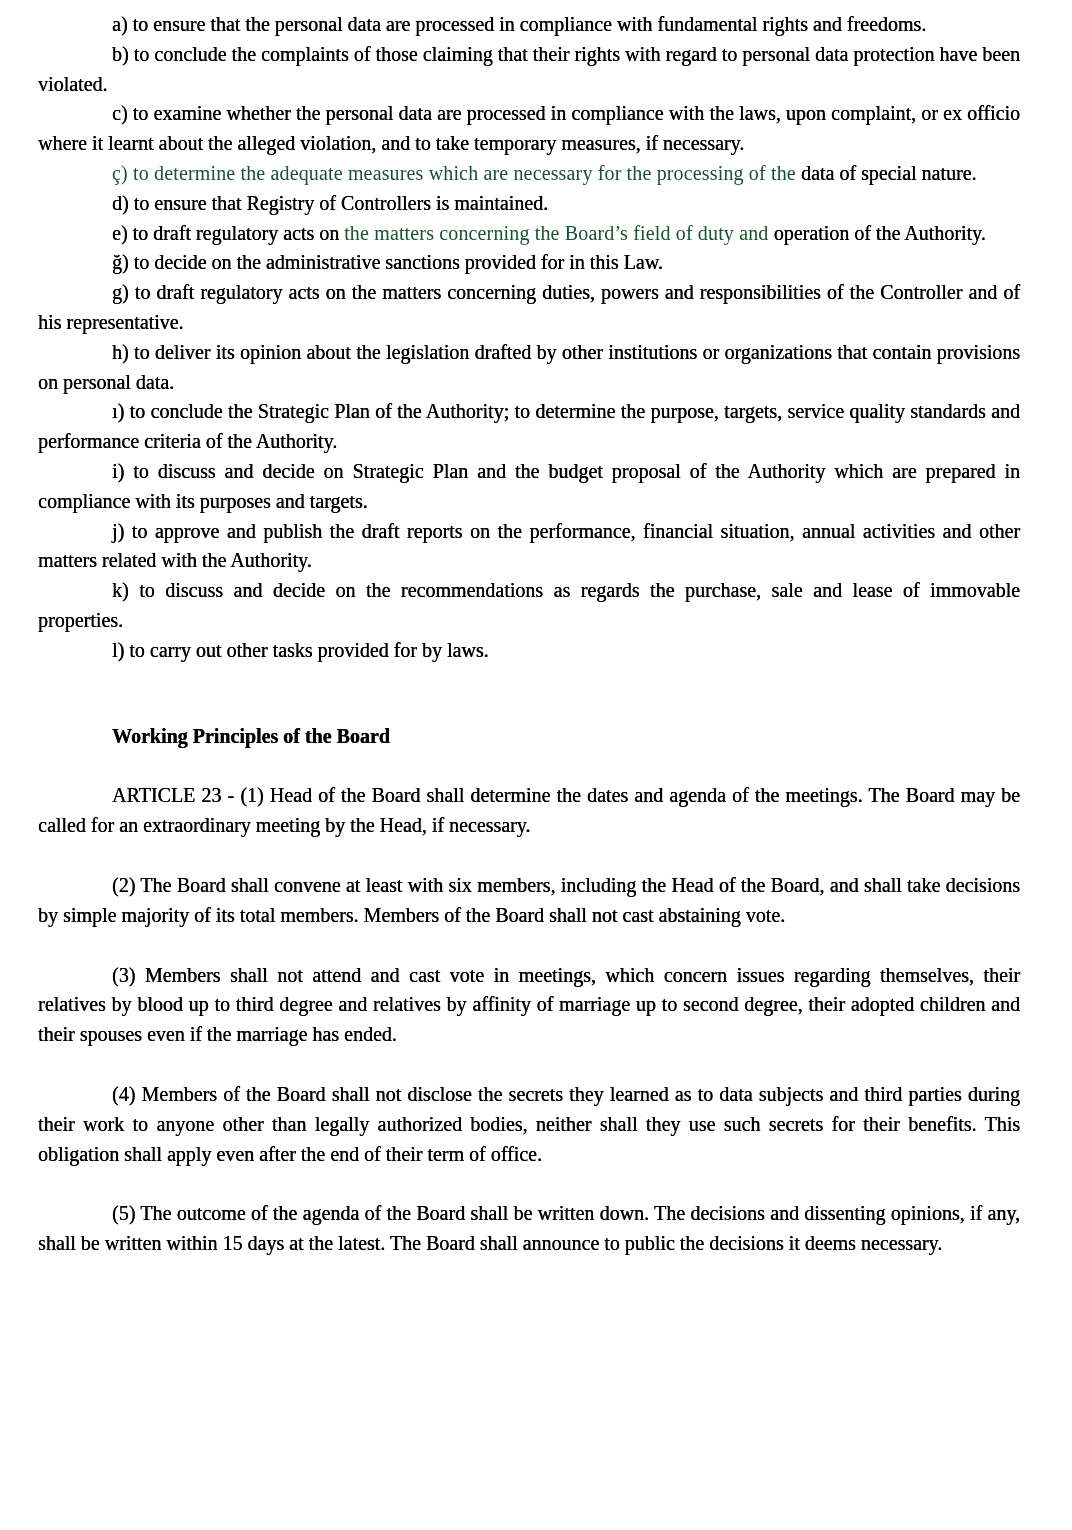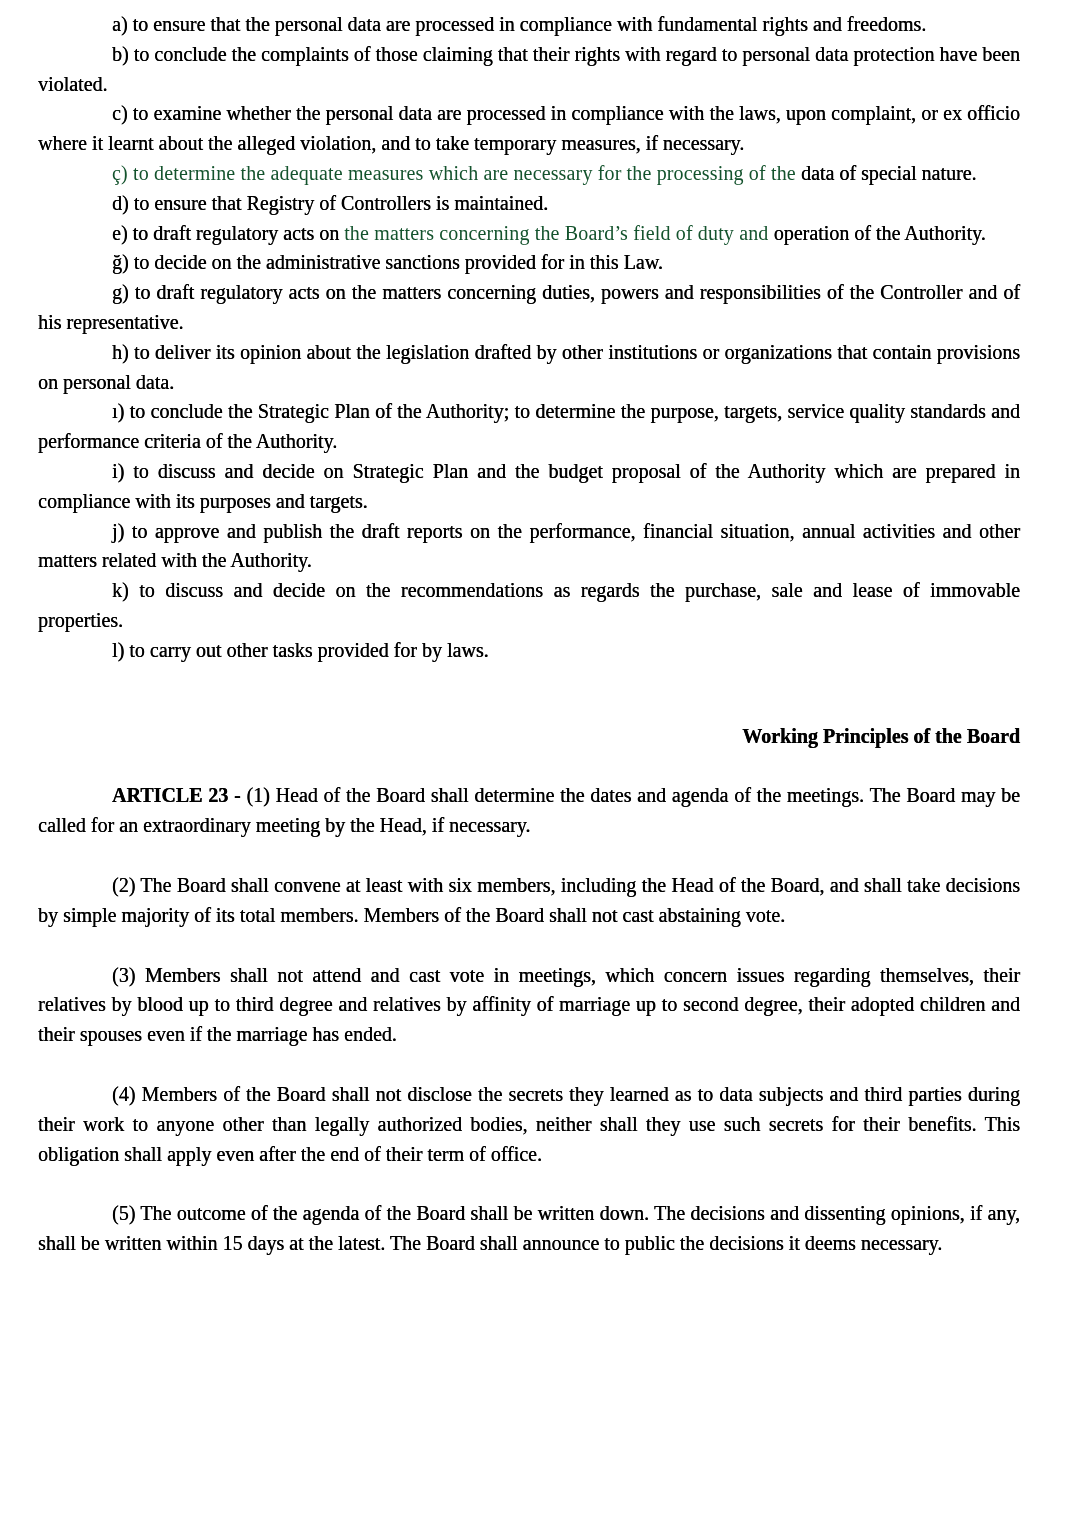--- a/index.html
+++ b/index.html
@@ -25,27 +25,27 @@
     text-shadow: 0.35px 0 0 #000000; 
   }
   p.doc-p {
     margin: 0;
     text-indent: 74px;
   }
   p.heading {
     margin: 56px 0 0 0;
     text-indent: 74px;
     font-weight: 700;
-    text-align: right;
+    text-align: left;
   }
   p.para {
     margin-top: 30px;
   }
   .seg-normal {}
-  .seg-bold { font-weight: 700; }
+  .seg-bold { font-weight: 400; }
   
   .seg-alt {
     text-shadow: none;
     color: #14532d;
     letter-spacing: 0.15px;
   }
 </style>
 </head>
 <body>
 

